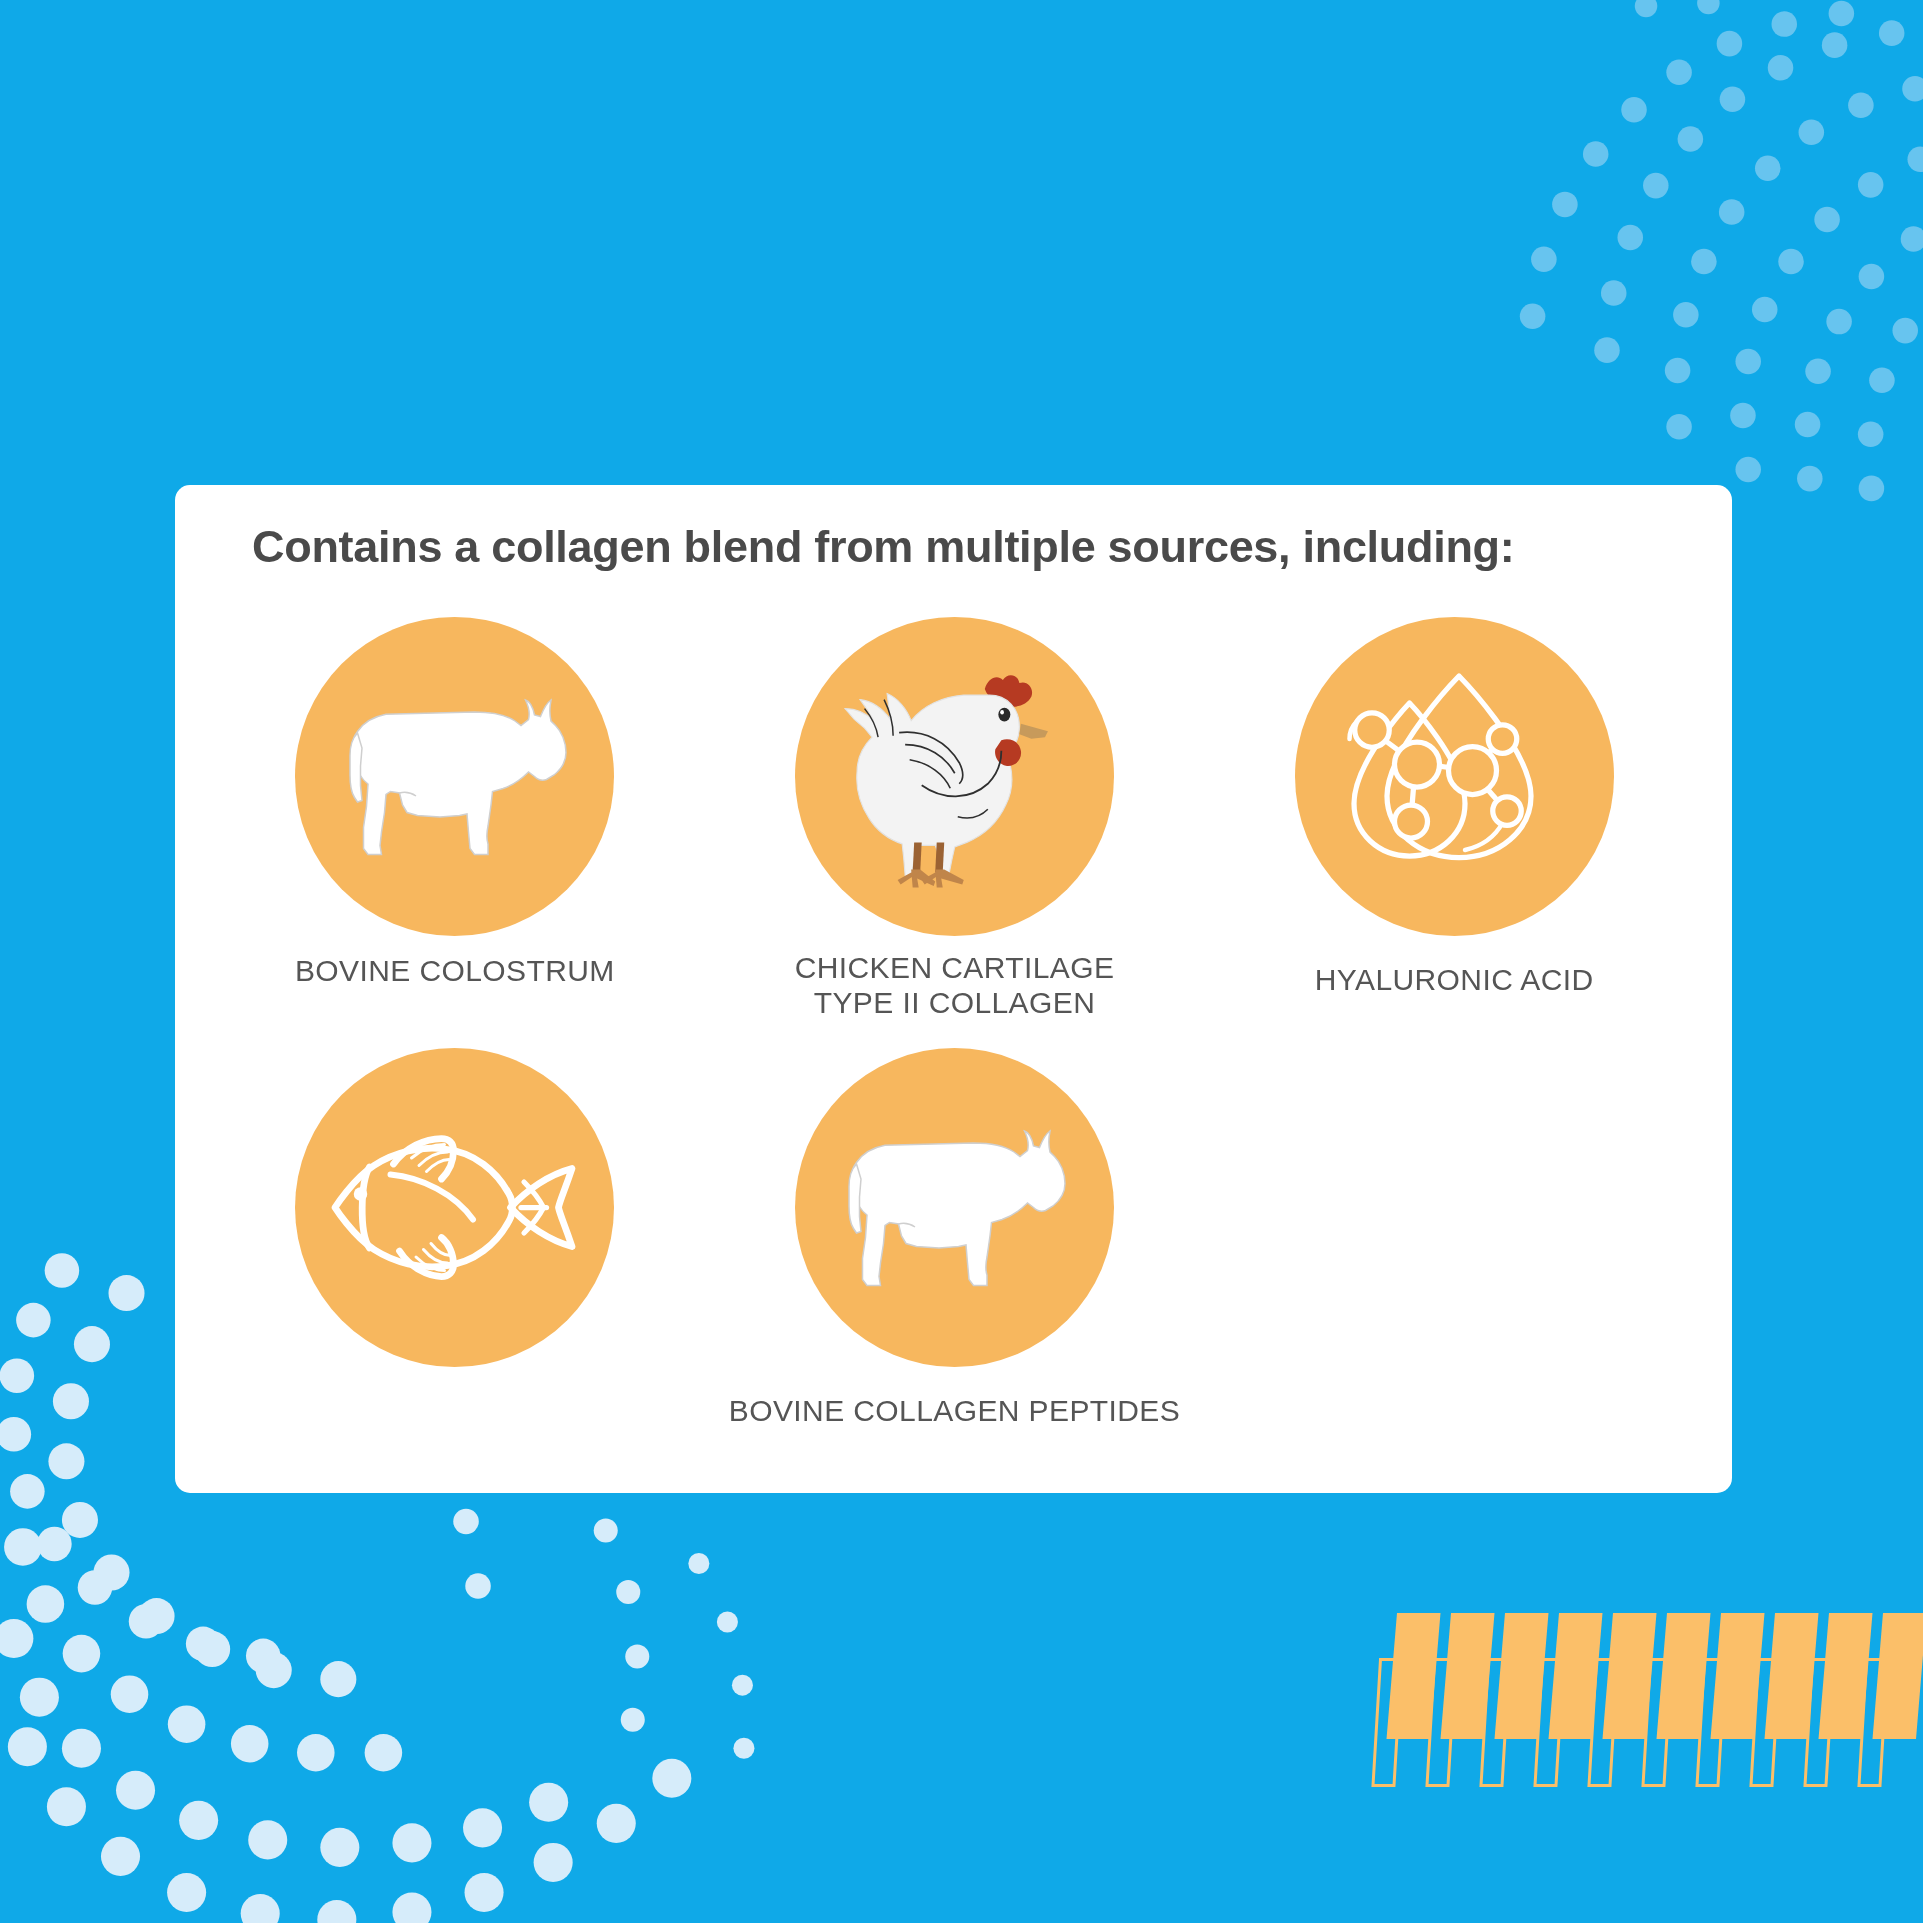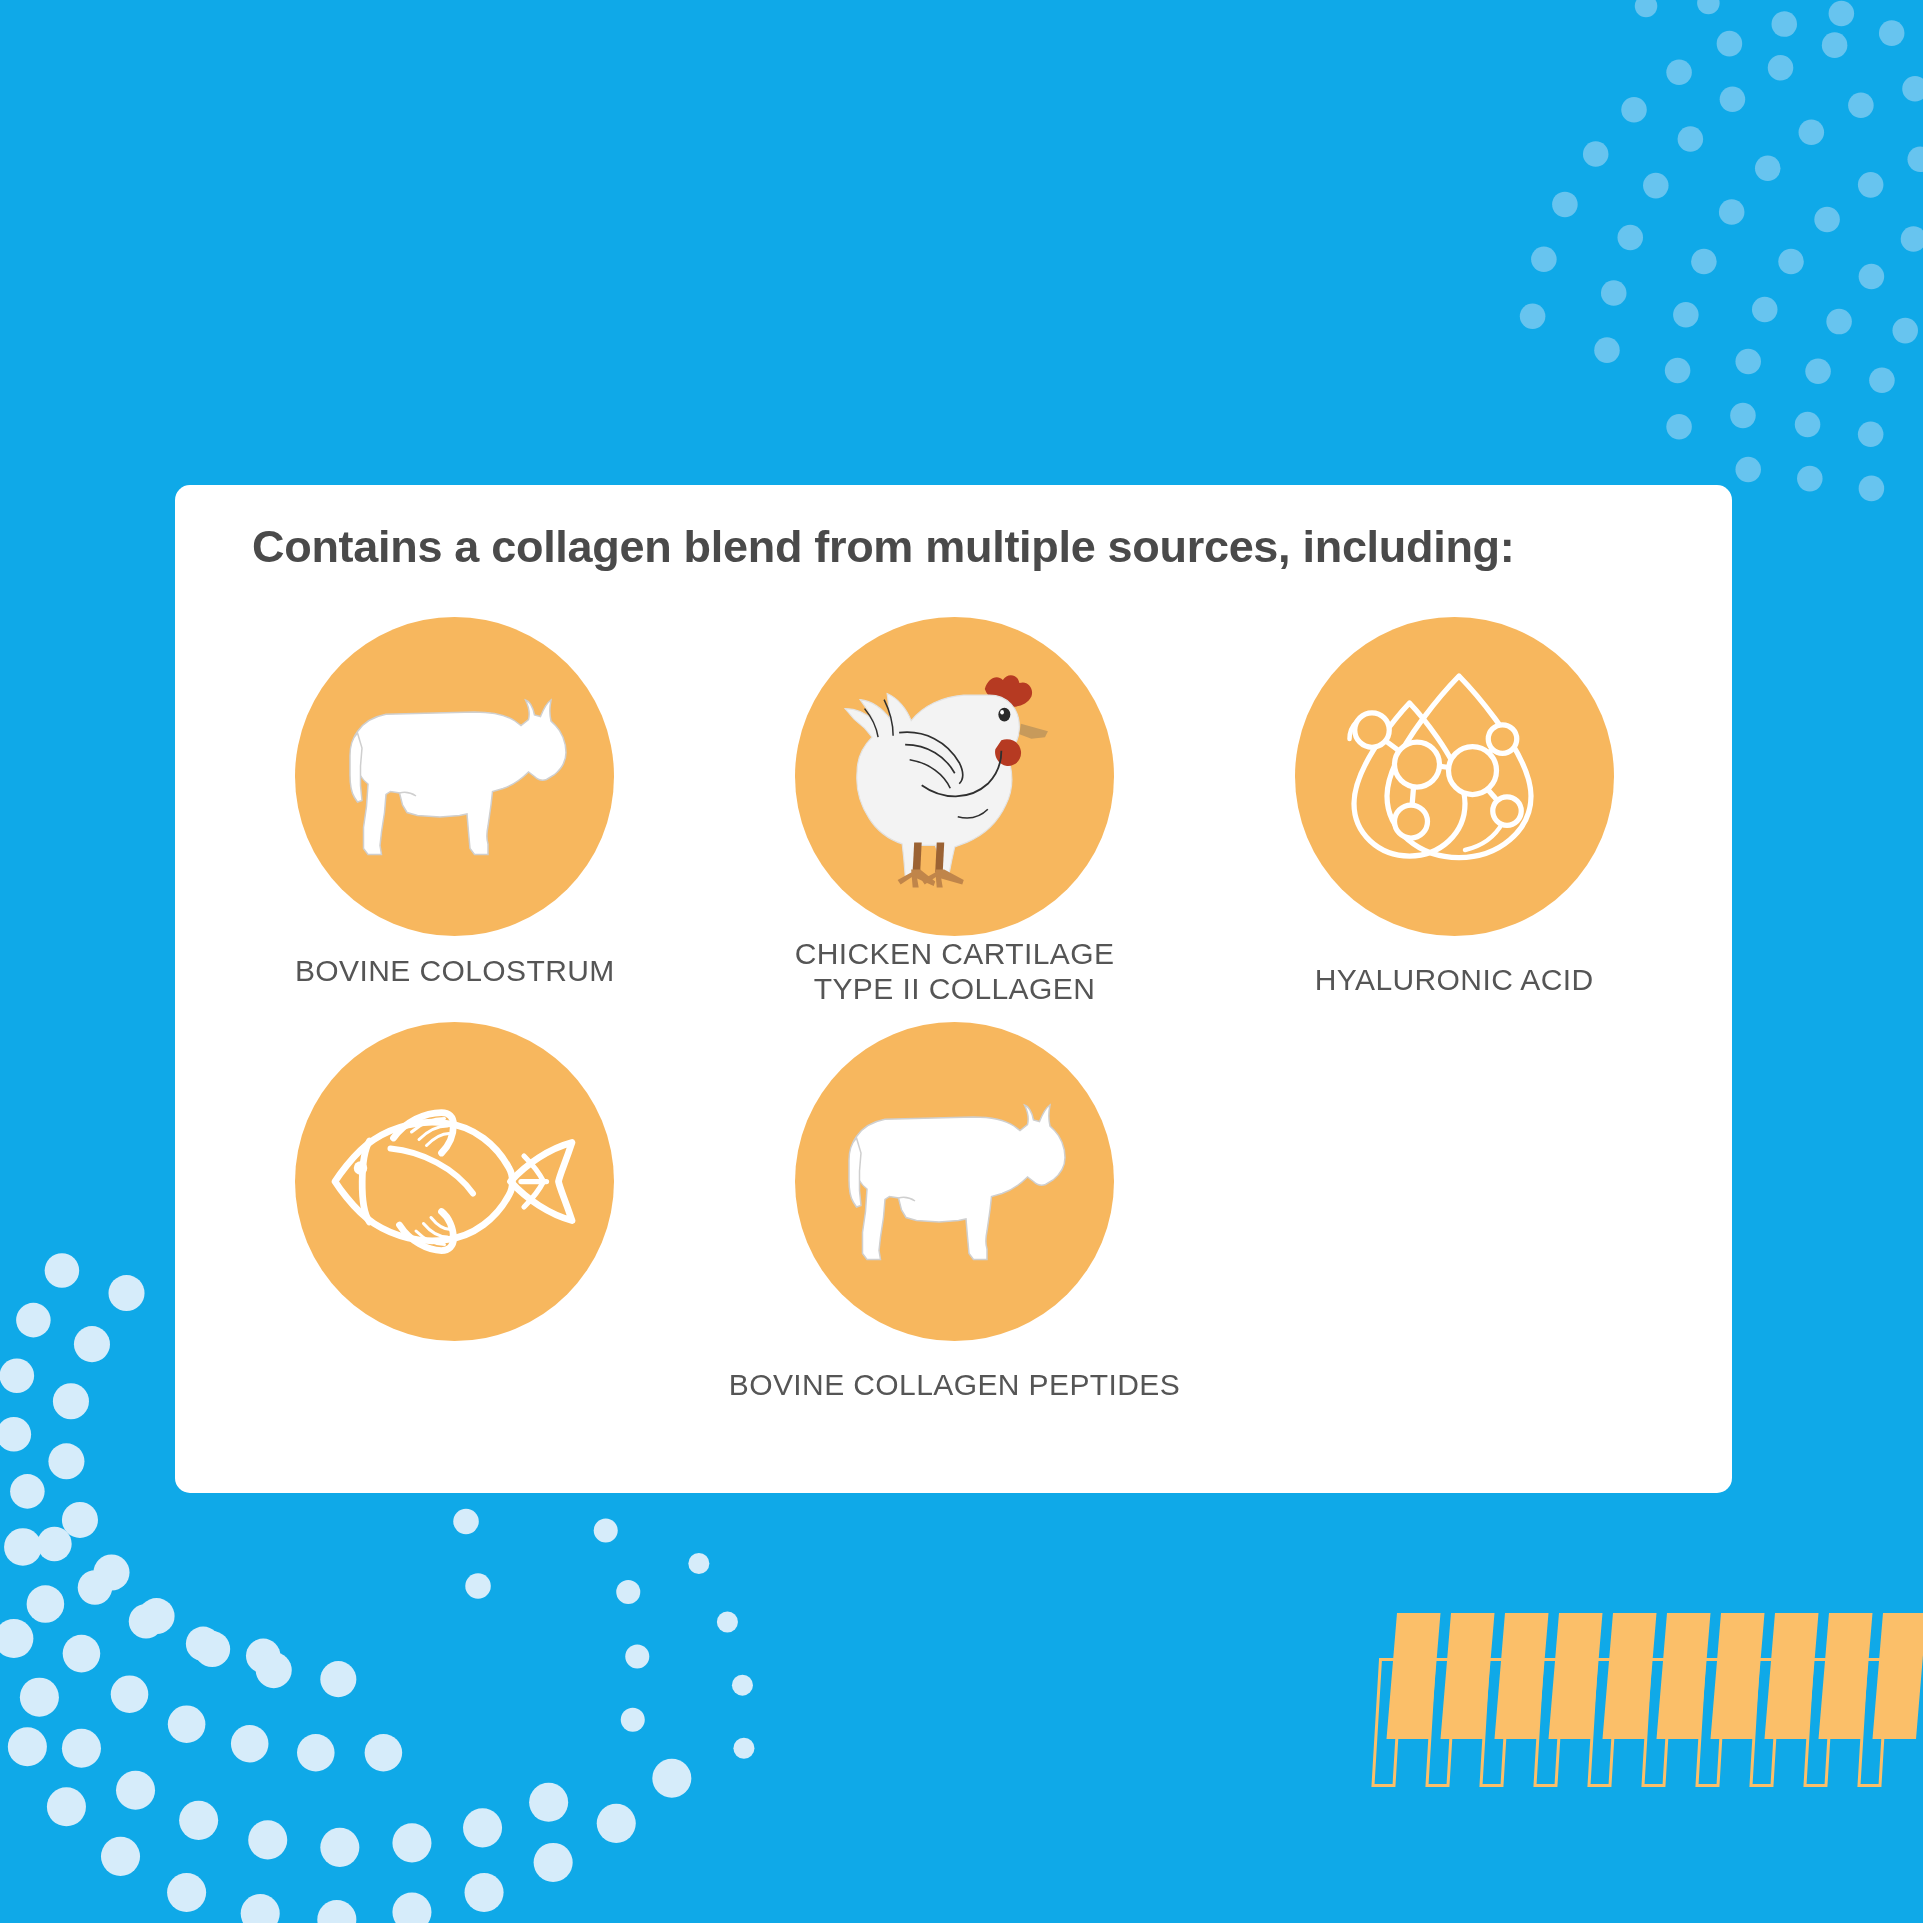--- a/index.html
+++ b/index.html
@@ -35,21 +35,21 @@
     white-space:nowrap;
   }
 
   #grid{
     position:absolute;
     left:30px;top:132px;
     width:1499px;
     display:grid;
     grid-template-columns:repeat(3,1fr);
     grid-template-rows:repeat(2,auto);
-    row-gap:15px;
+    row-gap:27px;
   }
 
   .cell{
     display:flex;
     flex-direction:column;
     align-items:center;
   }
   .icon-circle{
     width:319px;height:319px;
     border-radius:50%;
@@ -62,21 +62,21 @@
   .cell-label{
     margin-top:16.5px;
     font-size:30px;
     color:#555555;
     text-align:center;
     line-height:1.18;
     letter-spacing:0.4px;
     white-space:pre-line;
     font-weight:400;
   }
-  .cell-label.two-line{margin-top:0;}
+  .cell-label.two-line{margin-top:14px;}
 
   
   .row2 .cell-label{margin-top:26px;}
 </style>
 </head>
 <body>
 
 <svg class="deco" id="deco-dots-topright" viewBox="0 0 800 700">
   <g fill="#67C4EF">
 

